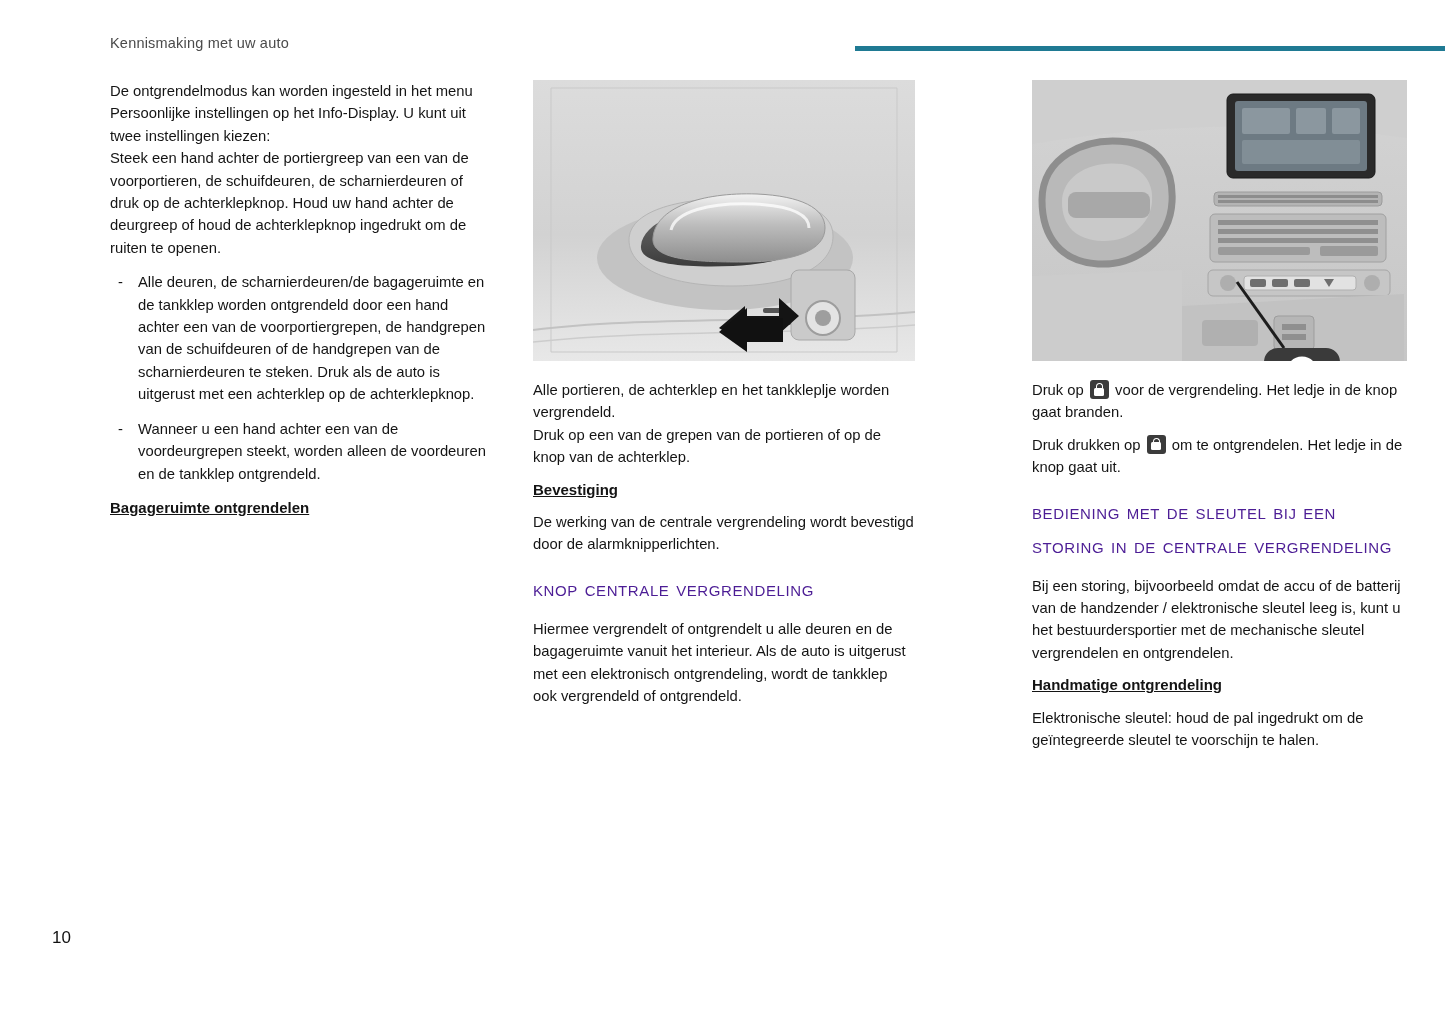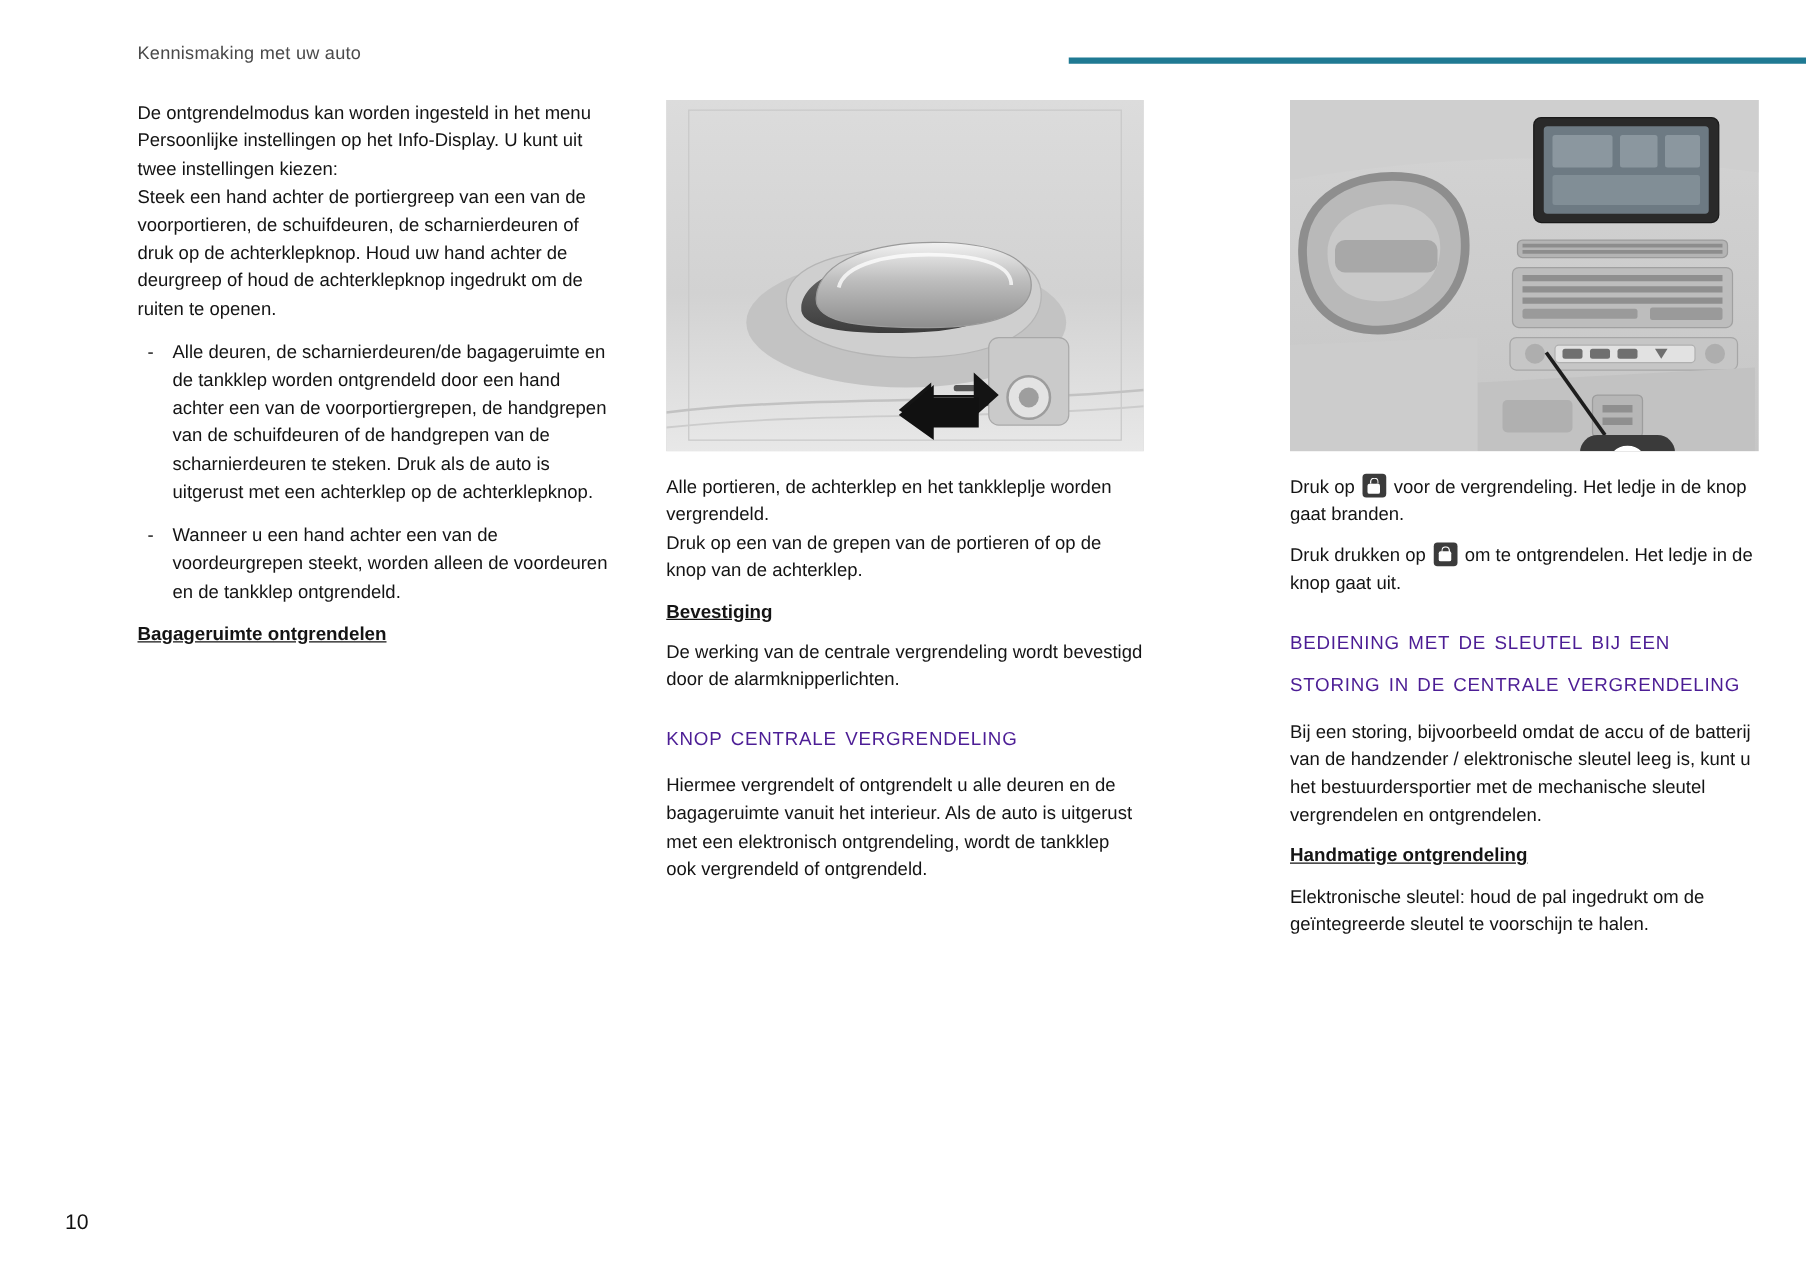--- a/index.html
+++ b/index.html
@@ -103,21 +103,21 @@
   .fig-dash {
     width: 375px;
     height: 281px;
   }
   .fig-caption-gap { height: 18px; }
 
   
   .pagenum {
     position: absolute;
     left: 52px;
-    top: 968px;
+    top: 928px;
     font-size: 17px;
     color: #111;
   }
   .inline-icon {
     display: inline-block;
     width: 19px;
     height: 19px;
     background: #3b3b3b;
     border-radius: 3px;
     vertical-align: -4px;

